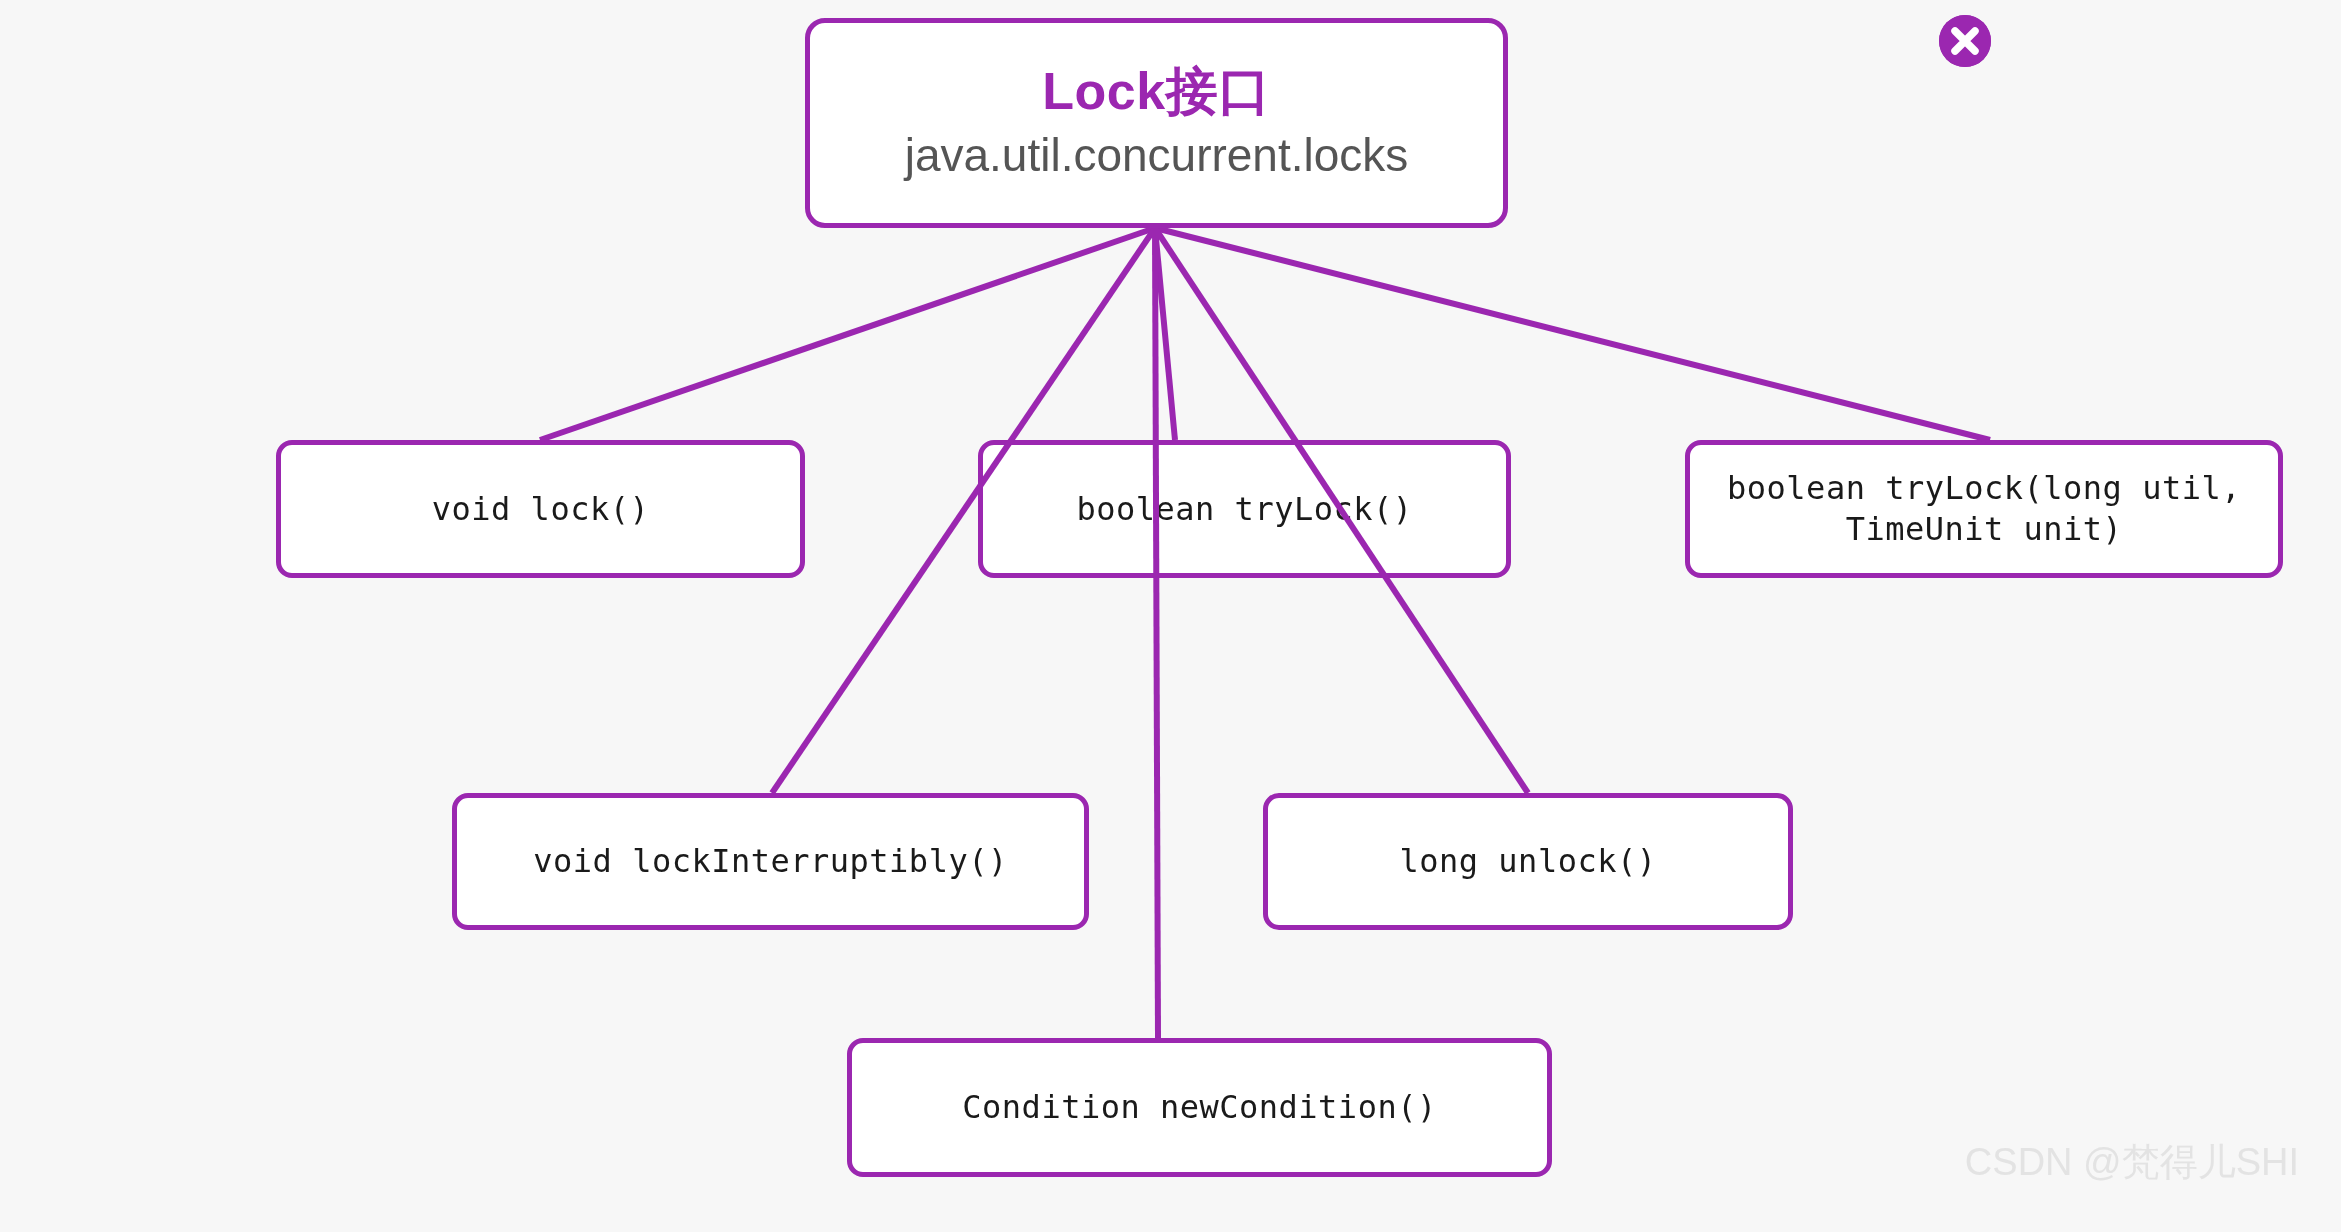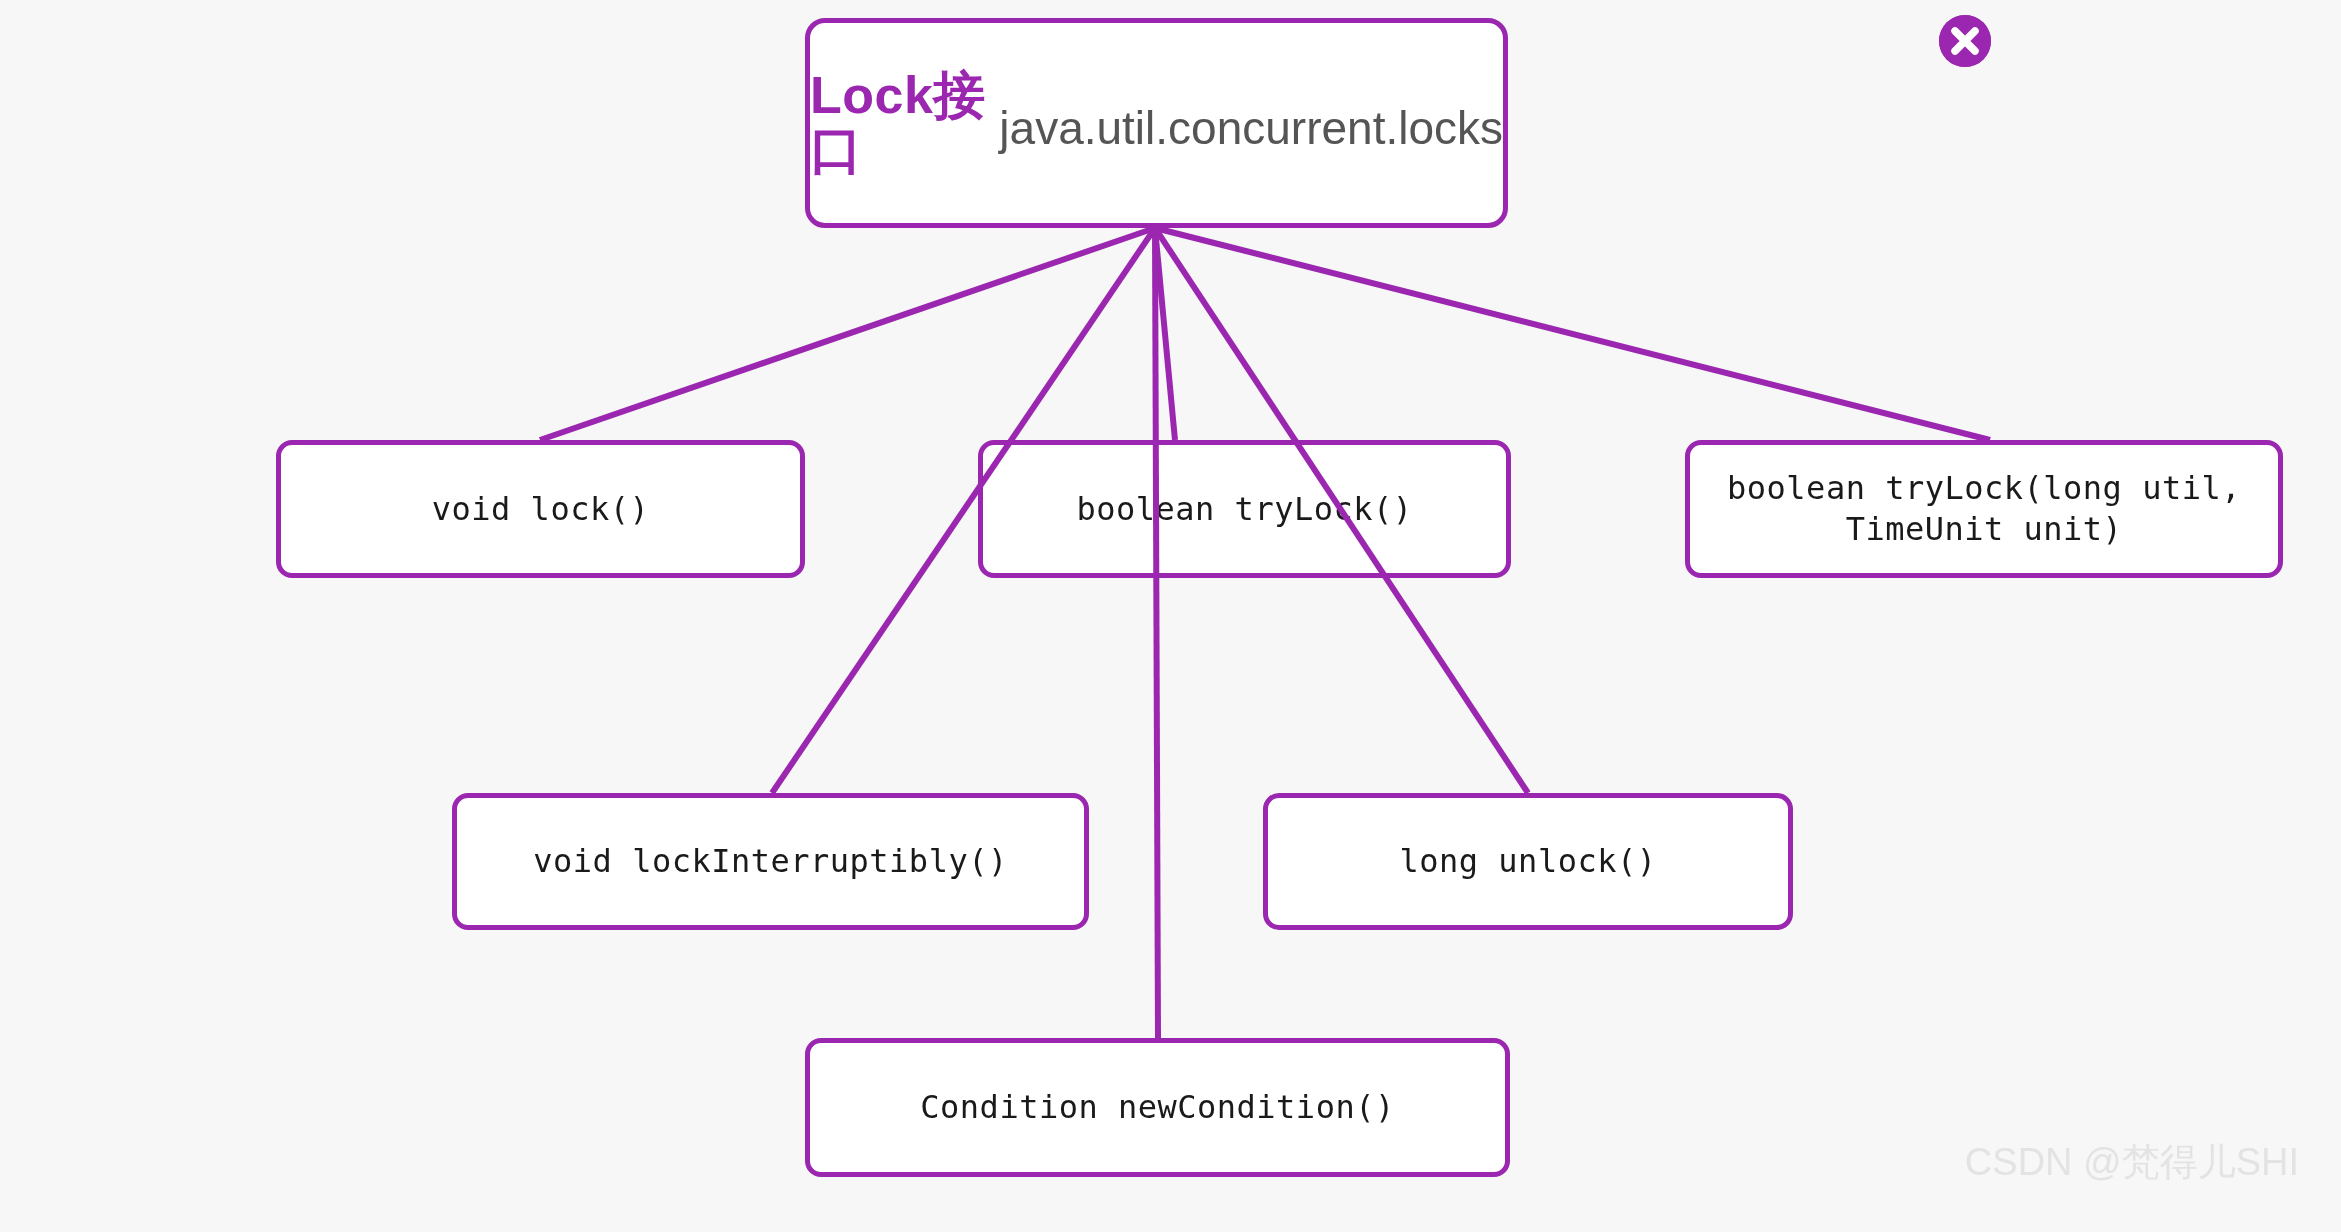--- a/index.html
+++ b/index.html
@@ -26,21 +26,21 @@
     z-index: 3;
     pointer-events: none;
   }
   .node {
     position: absolute;
     box-sizing: border-box;
     background: #ffffff;
     border: 5px solid #9B27B0;
     border-radius: 16px;
     display: flex;
-    flex-direction: row;
+    flex-direction: column;
     align-items: center;
     justify-content: center;
     z-index: 2;
   }
   .node-root {
     z-index: 4;
     border-radius: 20px;
   }
   .root-title {
     font-family: "Liberation Sans", sans-serif;
@@ -130,19 +130,19 @@
   </div>
 
   <div class="node" style="left:452px; top:793px; width:637px; height:137px;">
     <div class="method-label">void lockInterruptibly()</div>
   </div>
 
   <div class="node" style="left:1263px; top:793px; width:530px; height:137px;">
     <div class="method-label">long unlock()</div>
   </div>
 
-  <div class="node" style="left:805px; top:1038px; width:705px; height:139px;">
+  <div class="node" style="left:847px; top:1038px; width:705px; height:139px;">
     <div class="method-label">Condition newCondition()</div>
   </div>
 
   <div class="watermark">CSDN @梵得儿SHI</div>
 
 </div>
 
 </body></html>

